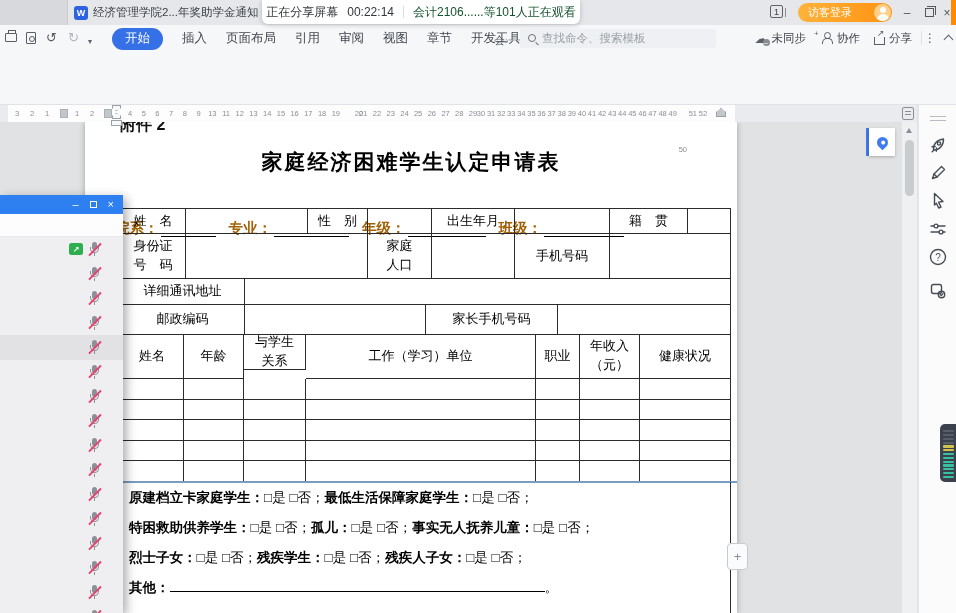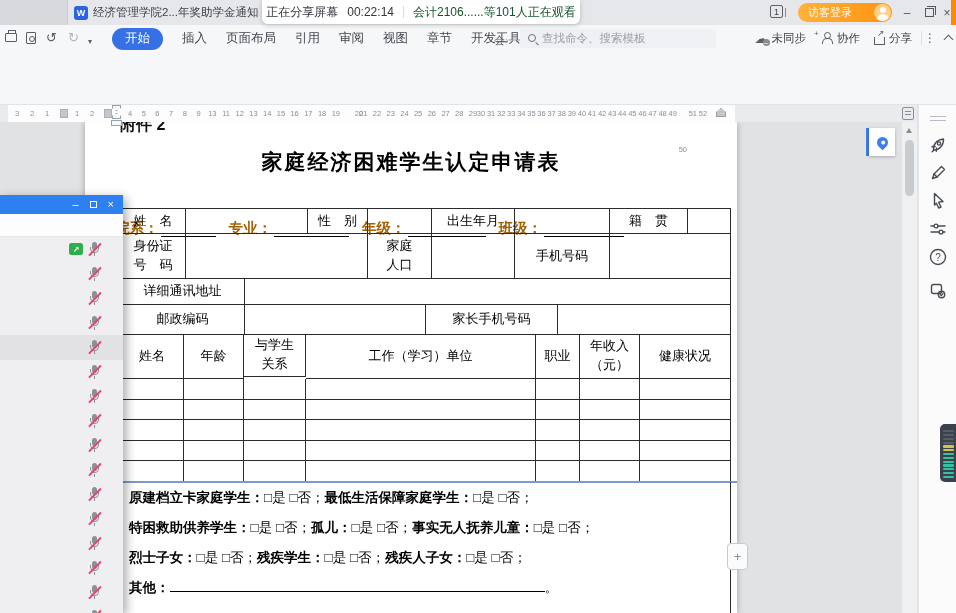--- a/index.html
+++ b/index.html
@@ -607,21 +607,21 @@
             <div class="fcell" style="width: 125px; height: 30px;">邮政编码</div>
             <div class="fcell" style="width: 181px; height: 30px;"></div>
             <div class="fcell" style="width: 132px; height: 30px;">家长手机号码</div>
             <div class="fcell" style="width: 173px; height: 30px;"></div>
           </div>
         </div>
       <div class="ftable" id="table2" style="top:212px; width:611px">
           <div class="frow">
             <div class="fcell" style="width: 64px; height: 45px;">姓名</div>
             <div class="fcell" style="width: 60px; height: 45px;">年龄</div>
-            <div class="fcell" style="width: 62px; height: 43px;">与学生
+            <div class="fcell" style="width: 62px; height: 36px;">与学生
 关系</div>
             <div class="fcell" style="width: 230px; height: 45px;">工作（学习）单位</div>
             <div class="fcell" style="width: 44px; height: 45px;">职业</div>
             <div class="fcell" style="width: 60px; height: 45px;">年收入
 （元）</div>
             <div class="fcell" style="width: 91px; height: 45px;">健康状况</div>
           </div>
           <div class="frow">
             <div class="fcell" style="width: 64px; height: 20.5px;"></div>
             <div class="fcell" style="width: 60px; height: 20.5px;"></div>

